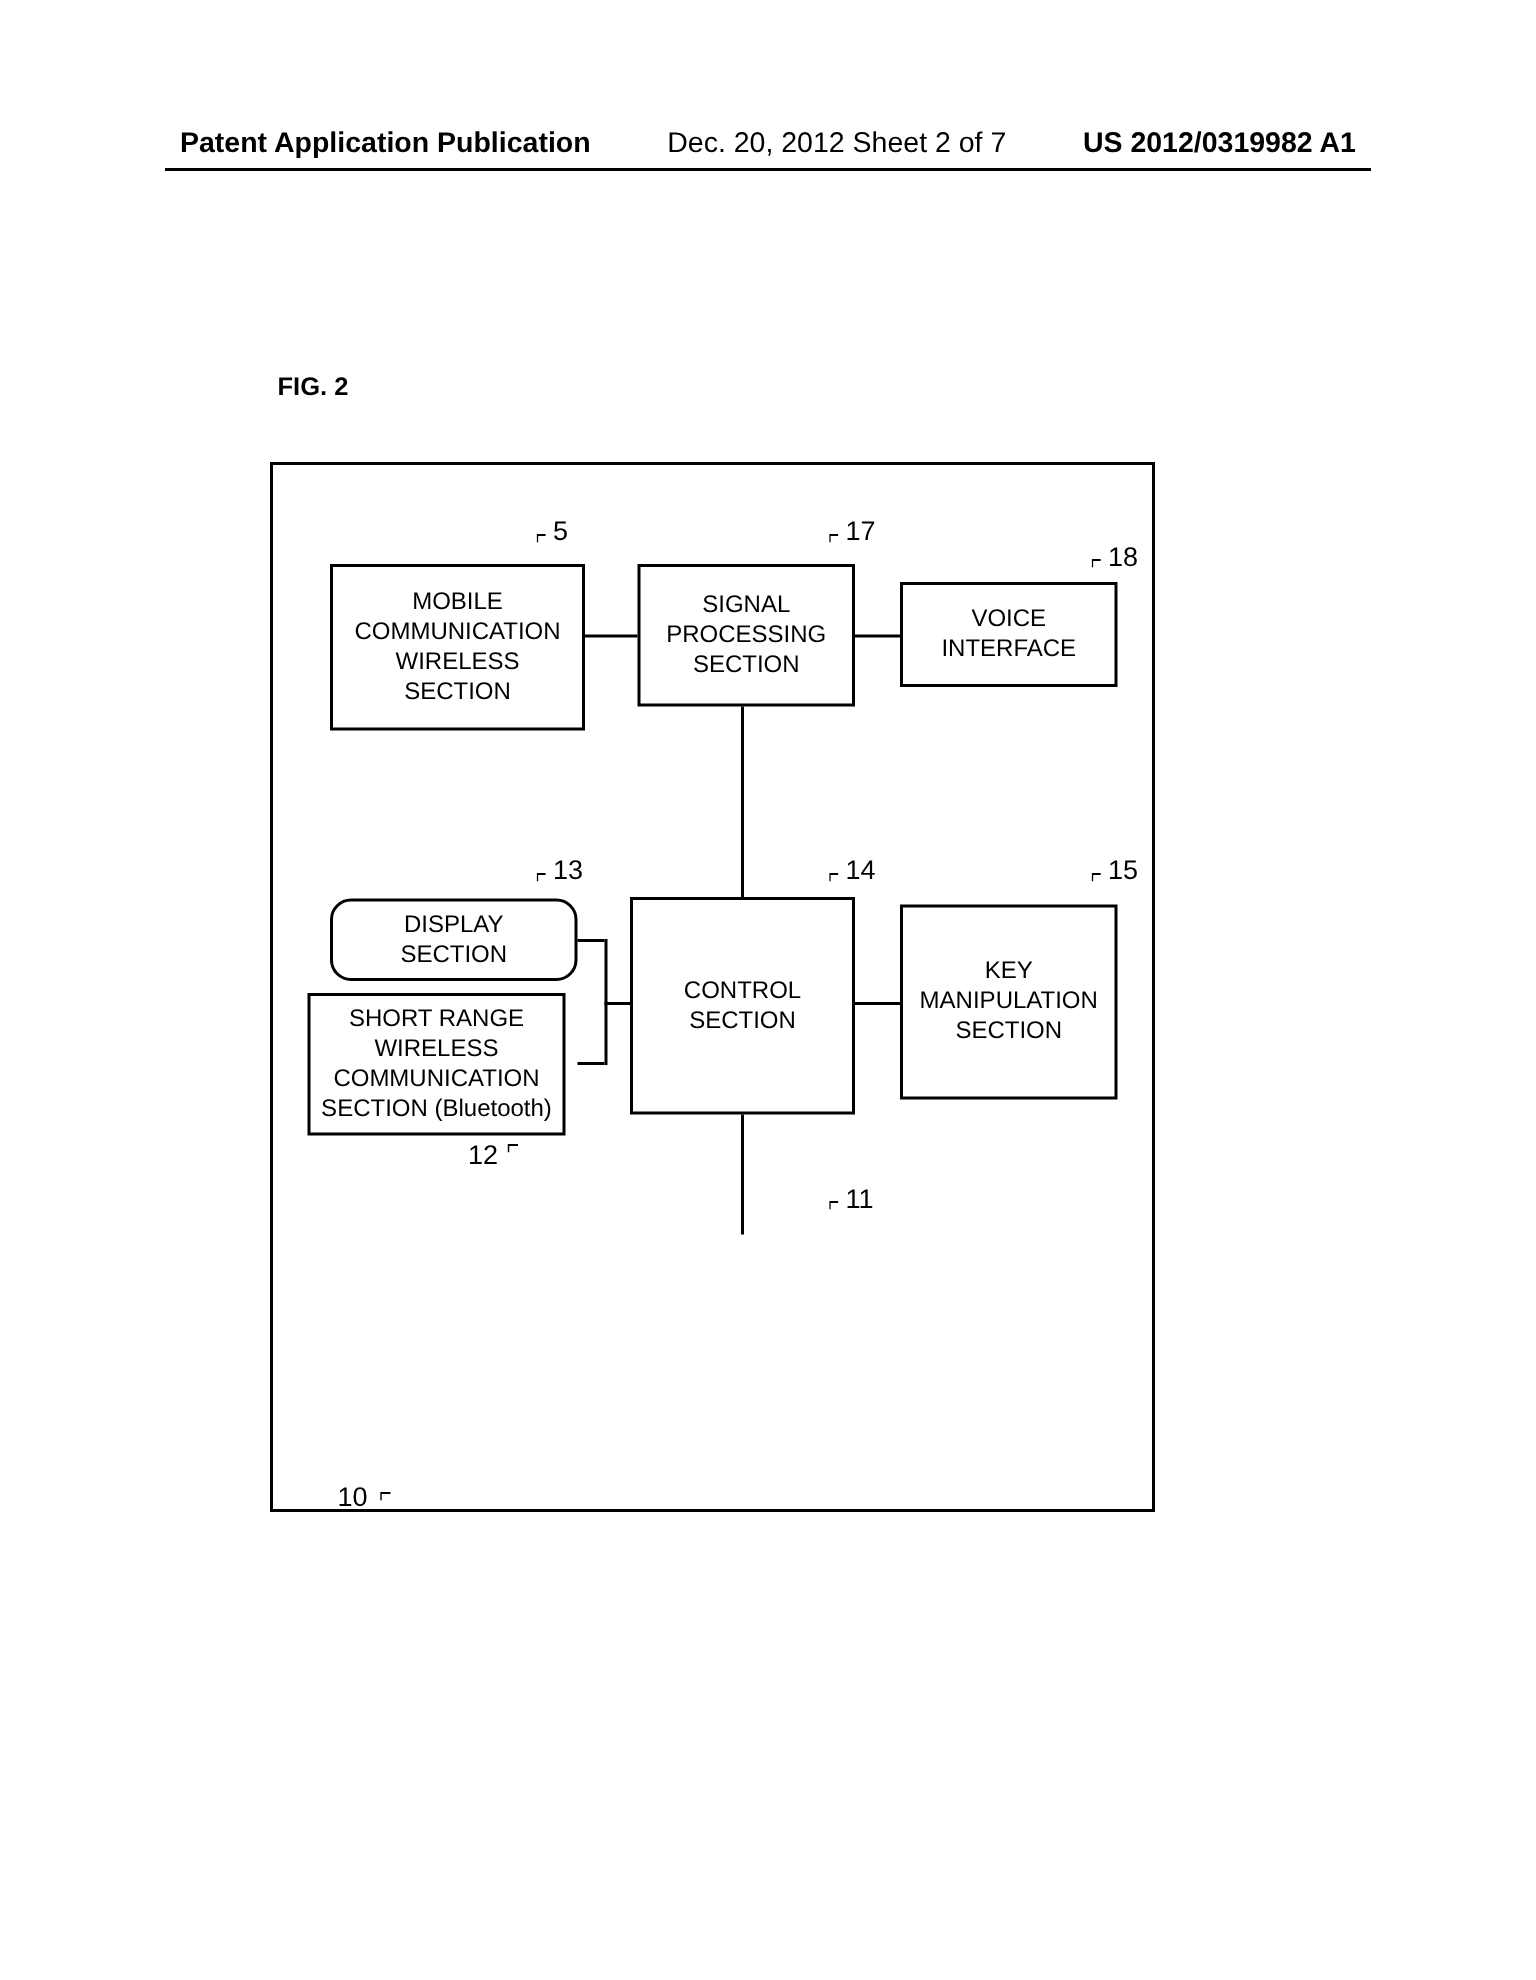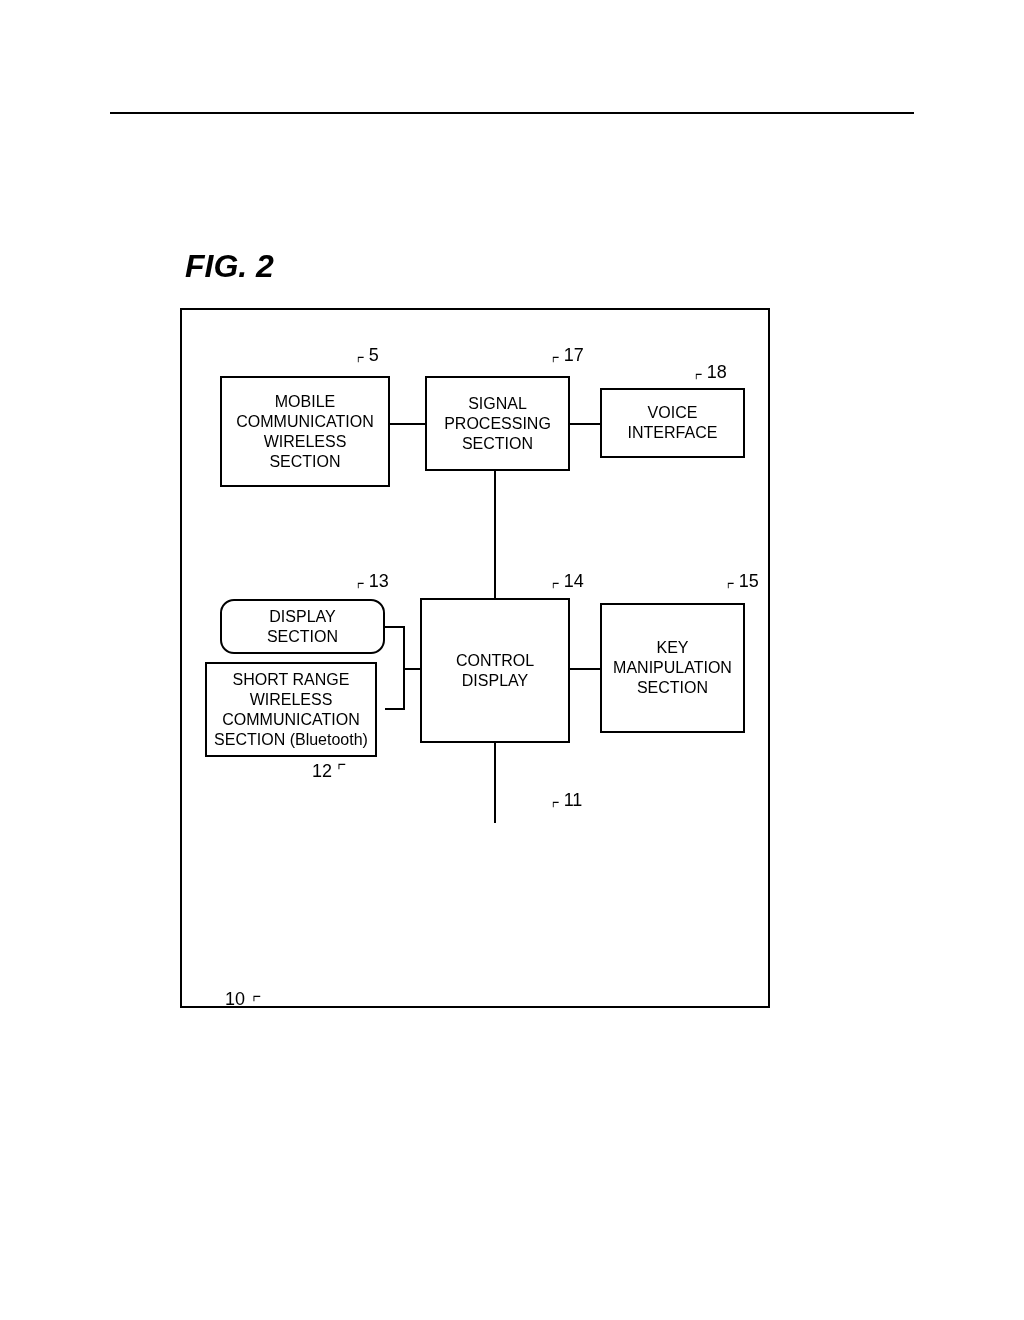--- a/index.html
+++ b/index.html
@@ -36,23 +36,22 @@
     top: 112px;
     left: 110px;
     right: 110px;
     height: 2px;
     background: #000;
   }
   .figlabel {
     position: absolute;
     top: 248px;
     left: 185px;
-    font-style: italic;
     font-weight: bold;
-    font-size: 32px;
+    font-size: 17px;
   }
   .diagram {
     position: absolute;
     top: 308px;
     left: 180px;
     width: 590px;
     height: 700px;
   }
   .outer {
     position: absolute;
@@ -99,20 +98,25 @@
     margin-left: 6px;
     font-size: 20px;
     transform: translateY(-2px) scaleX(0.7);
   }
 </style>
 </head>
 <body>
 
 <div class="page">
 
+  <div class="header">
+    <span class="left">Patent Application Publication</span>
+    <span class="center">Dec. 20, 2012  Sheet 2 of 7</span>
+    <span class="right">US 2012/0319982 A1</span>
+  </div>
   <div class="hr"></div>
 
   <div class="figlabel">FIG. 2</div>
 
   <div class="diagram">
     <div class="outer"></div>
 
     <div class="block" style="left:40px;  top:68px;  width:170px; height:111px;">
       <span style="white-space:pre-line;">MOBILE
 COMMUNICATION
@@ -129,21 +133,21 @@
 SECTION</span>
     </div>
     <div class="reflabel" style="left:370px; top:35px;">
       <span class="hook">⌐</span><span>17</span>
     </div>
 
     <div class="block" style="left:420px; top:80px;  width:145px; height:70px;">
       <span style="white-space:pre-line;">VOICE
 INTERFACE</span>
     </div>
-    <div class="reflabel" style="left:513px; top:52px;">
+    <div class="reflabel" style="left:545px; top:52px;">
       <span class="hook">⌐</span><span>18</span>
     </div>
 
     <div class="conn h" style="left:210px; top:115px; width:35px;"></div>
     <div class="conn h" style="left:390px; top:115px; width:30px;"></div>
 
     <div class="block" style="left:40px;  top:291px; width:165px; height:55px;border-radius:14px;">
       <span style="white-space:pre-line;">DISPLAY
 SECTION</span>
     </div>
@@ -156,21 +160,21 @@
 WIRELESS
 COMMUNICATION
 SECTION (Bluetooth)</span>
     </div>
     <div class="reflabel" style="left:132px; top:451px;">
       <span>12</span><span style="display:inline-block; transform:translate(4px,-6px) scaleX(0.7); font-size:20px;">⌐</span>
     </div>
 
     <div class="block" style="left:240px; top:290px; width:150px; height:145px;">
       <span style="white-space:pre-line;">CONTROL
-DISPLAY</span>
+SECTION</span>
     </div>
     <div class="reflabel" style="left:370px; top:261px;">
       <span class="hook">⌐</span><span>14</span>
     </div>
 
     <div class="block" style="left:420px; top:295px; width:145px; height:130px;">
       <span style="white-space:pre-line;">KEY
 MANIPULATION
 SECTION</span>
     </div>

